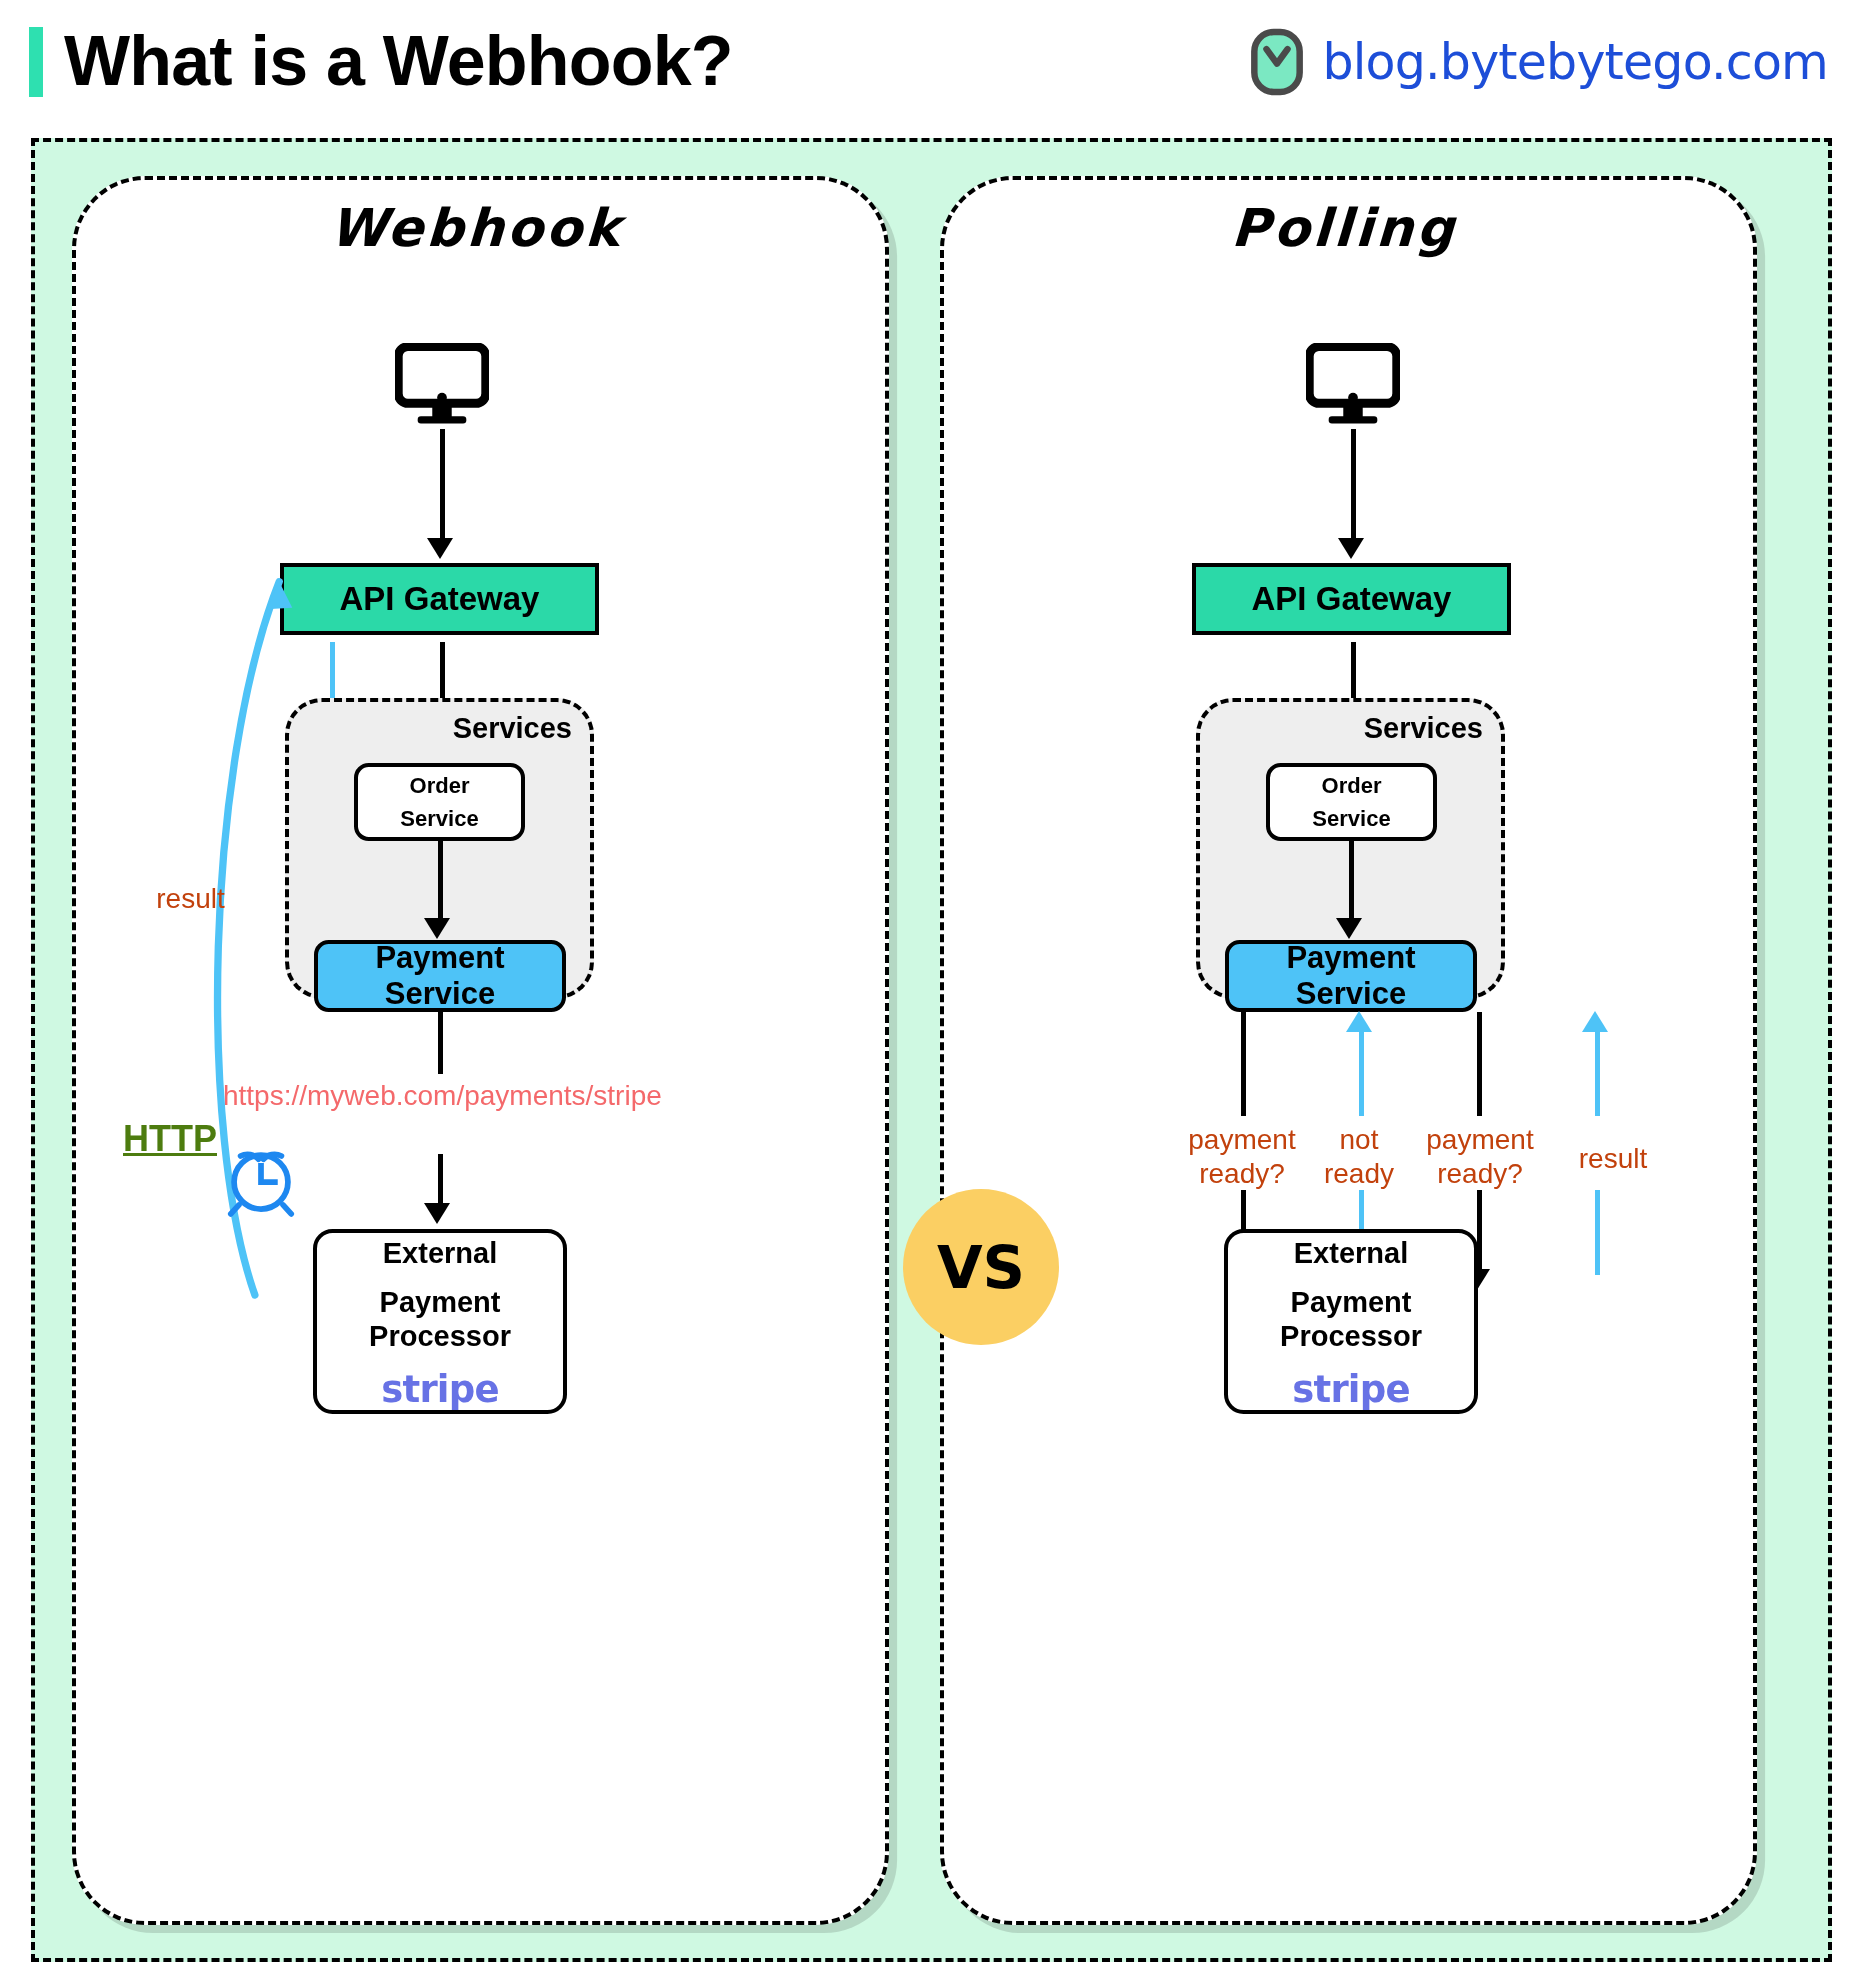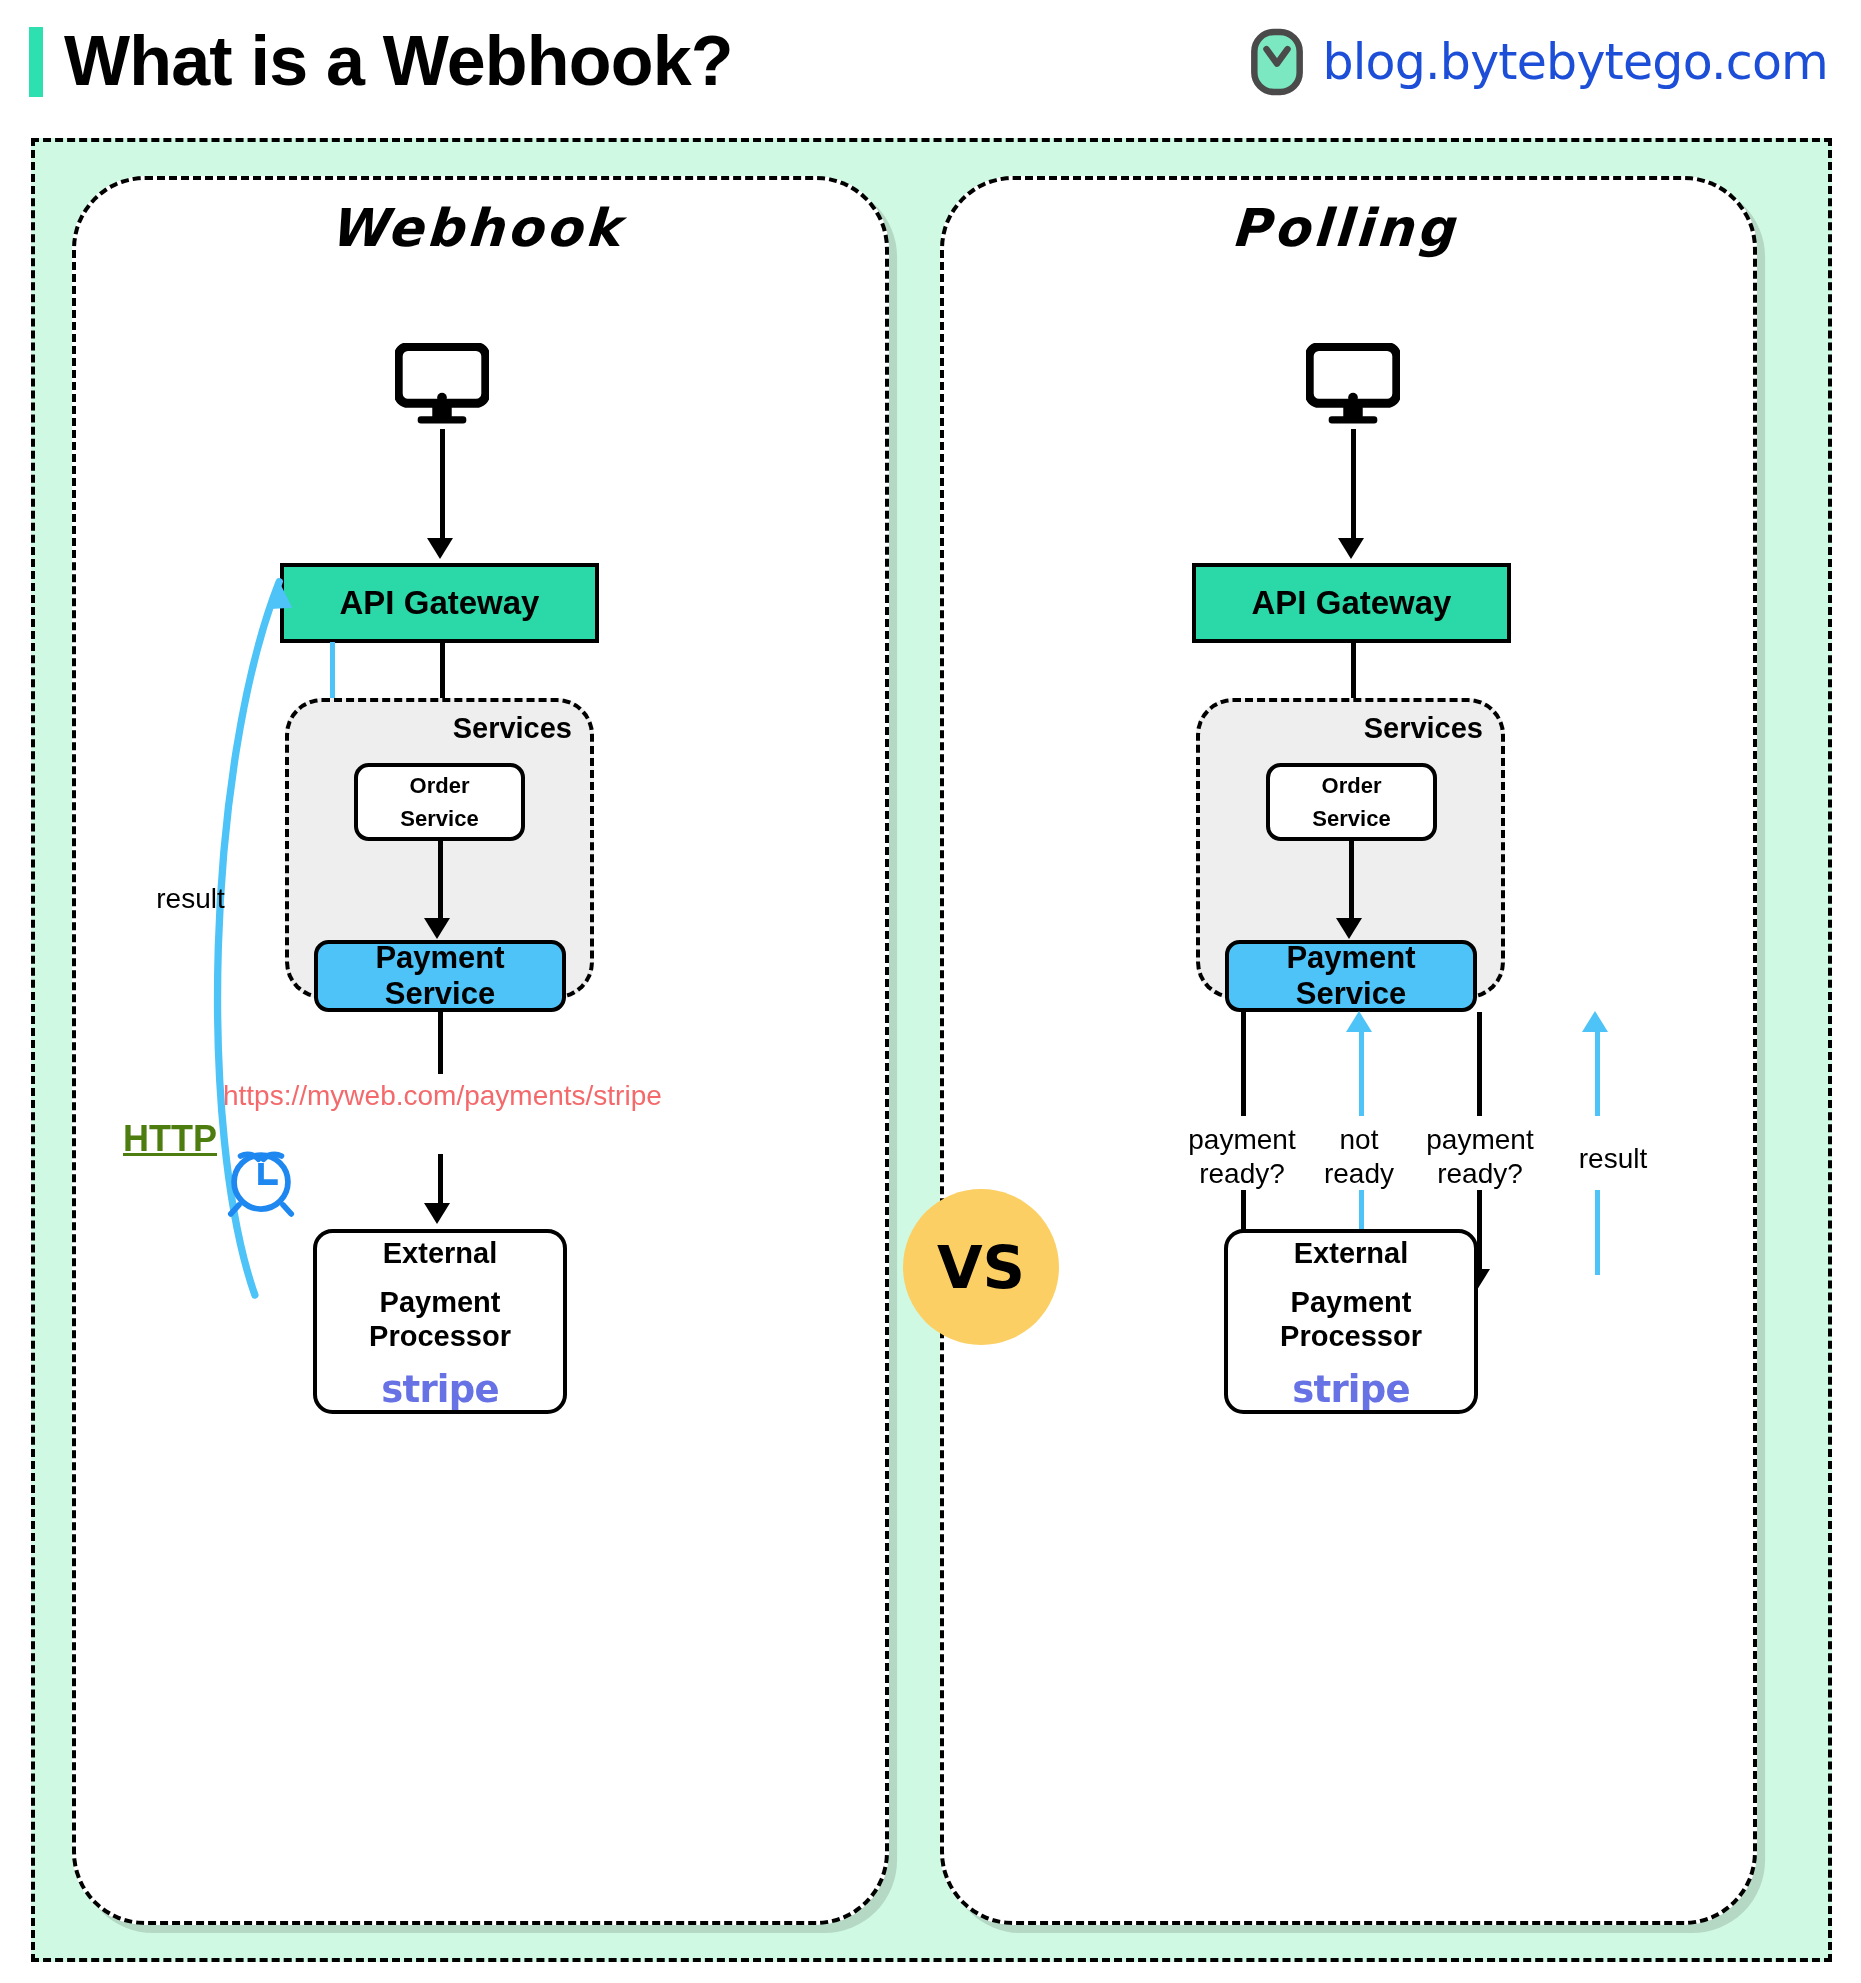--- a/index.html
+++ b/index.html
@@ -69,21 +69,21 @@
     z-index: 30;
   }
 
   
   .node { position: absolute; display: flex; align-items: center; justify-content: center;
           text-align: center; font-weight: bold; color: #000; }
 
   .monitor { width: 94px; height: 85px; }
 
   .api-gw {
-    width: 319px; height: 80px;
+    width: 319px; height: 72px;
     background: #2BD9A8; border: 4.1px solid #000;
     font-size: 33px;
   }
 
   .services-group {
     position: absolute;
     width: 309px; height: 301px;
     background: #EEEEEE;
     border: 4.1px dashed #000;
     border-radius: 37px;
@@ -131,21 +131,21 @@
   .ah-up-blue {
     border-left: 13px solid transparent; border-right: 13px solid transparent;
     border-bottom: 21px solid #4EC3F7;
   }
 
   .callback-note {
     position: absolute; text-align: center; color: #F4696B;
     font-size: 28px; line-height: 37px; white-space: nowrap;
   }
   .edge-label {
-    position: absolute; color: #000000; font-size: 28px; line-height: 34px;
+    position: absolute; color: #c2410c; font-size: 28px; line-height: 34px;
     text-align: center;
   }
   .http-label {
     position: absolute; color: #4d7c0f; font-size: 36px; font-weight: bold; text-decoration: underline;
   }
   .clock-icon { position: absolute; width: 80px; height: 80px; }
 </style>
 </head>
 <body>
 

